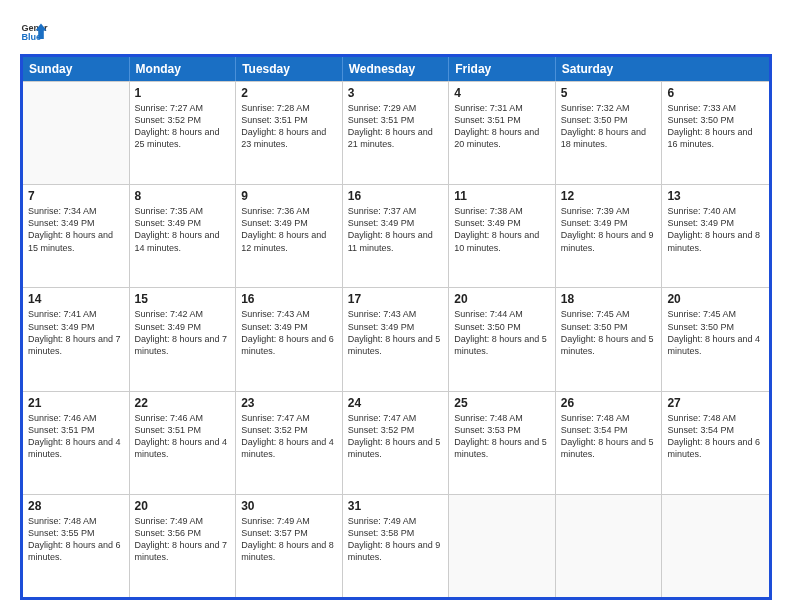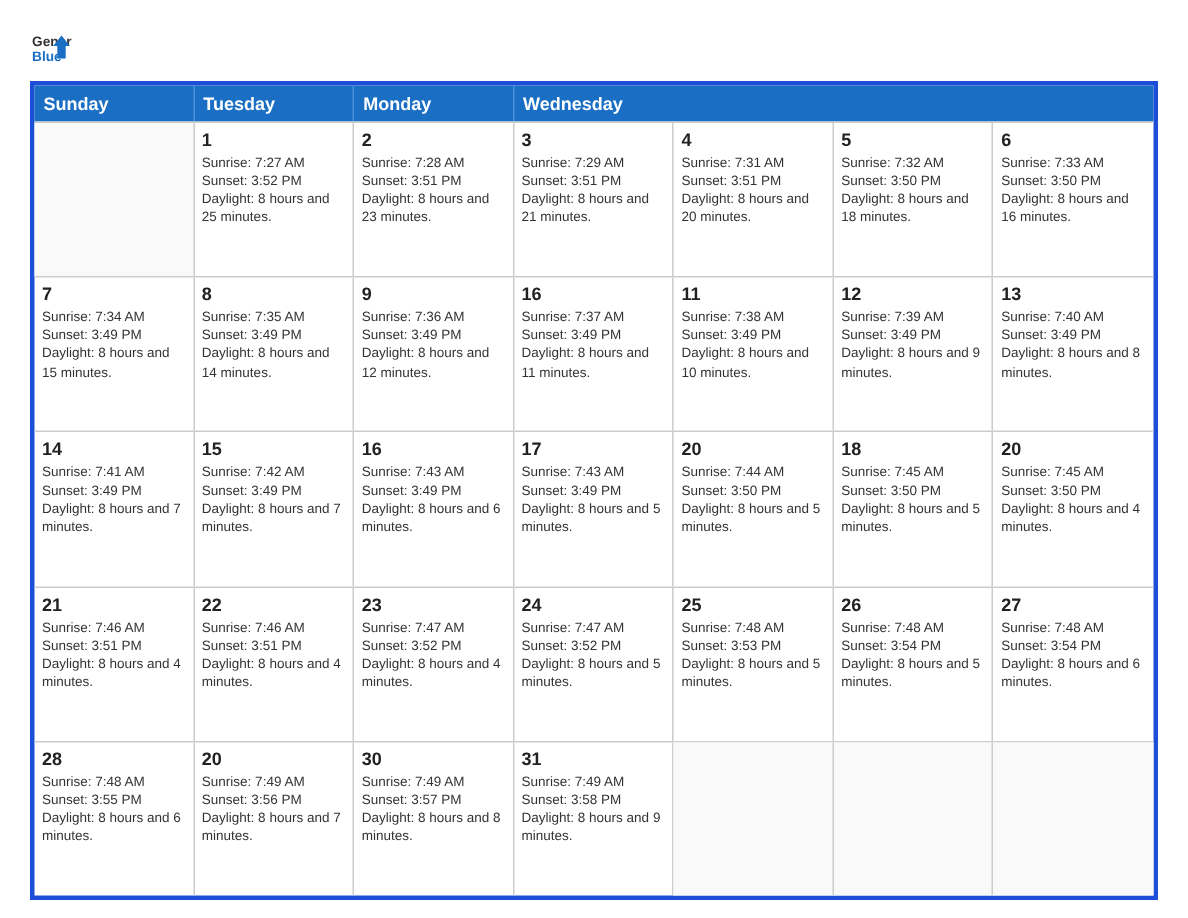--- a/index.html
+++ b/index.html
@@ -113,23 +113,25 @@
     </div>
     <div class="title-block">
       <div class="main-title"></div>
       <div class="subtitle"></div>
     </div>
   </div>
 
   <div class="calendar">
     <div class="cal-header" id="cal-header">
         <div class="cal-header-cell">Sunday</div>
+        <div class="cal-header-cell">Monday</div>
         <div class="cal-header-cell">Tuesday</div>
-        <div class="cal-header-cell">Monday</div>
         <div class="cal-header-cell">Wednesday</div>
+        <div class="cal-header-cell">Friday</div>
+        <div class="cal-header-cell">Saturday</div>
       </div>
     <div class="cal-body" id="cal-body">
         <div class="cal-row">
           <div class="cal-cell empty"></div>
           <div class="cal-cell"><span class="day-num">1</span><span class="cell-text">Sunrise: 7:27 AM<br>Sunset: 3:52 PM<br>Daylight: 8 hours and 25 minutes.</span></div>
           <div class="cal-cell"><span class="day-num">2</span><span class="cell-text">Sunrise: 7:28 AM<br>Sunset: 3:51 PM<br>Daylight: 8 hours and 23 minutes.</span></div>
           <div class="cal-cell"><span class="day-num">3</span><span class="cell-text">Sunrise: 7:29 AM<br>Sunset: 3:51 PM<br>Daylight: 8 hours and 21 minutes.</span></div>
           <div class="cal-cell"><span class="day-num">4</span><span class="cell-text">Sunrise: 7:31 AM<br>Sunset: 3:51 PM<br>Daylight: 8 hours and 20 minutes.</span></div>
           <div class="cal-cell"><span class="day-num">5</span><span class="cell-text">Sunrise: 7:32 AM<br>Sunset: 3:50 PM<br>Daylight: 8 hours and 18 minutes.</span></div>
           <div class="cal-cell"><span class="day-num">6</span><span class="cell-text">Sunrise: 7:33 AM<br>Sunset: 3:50 PM<br>Daylight: 8 hours and 16 minutes.</span></div>

